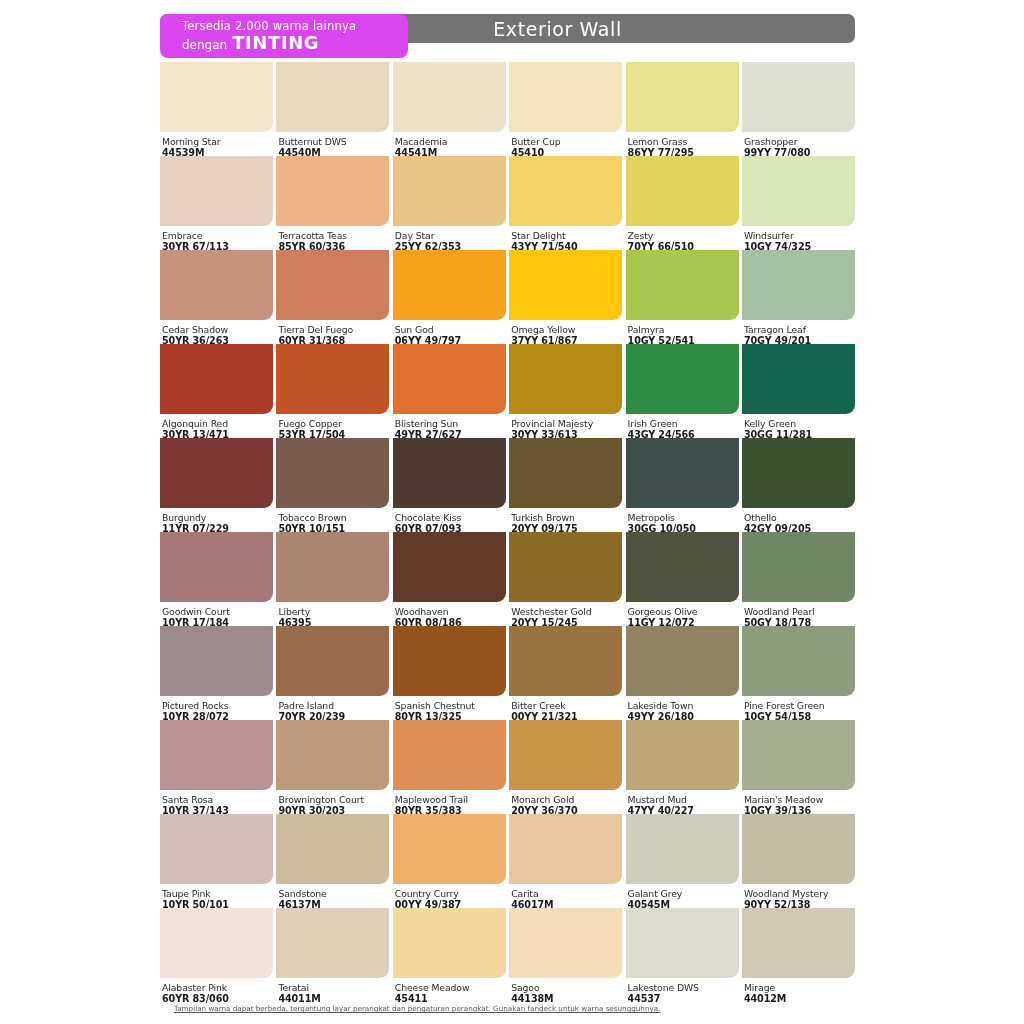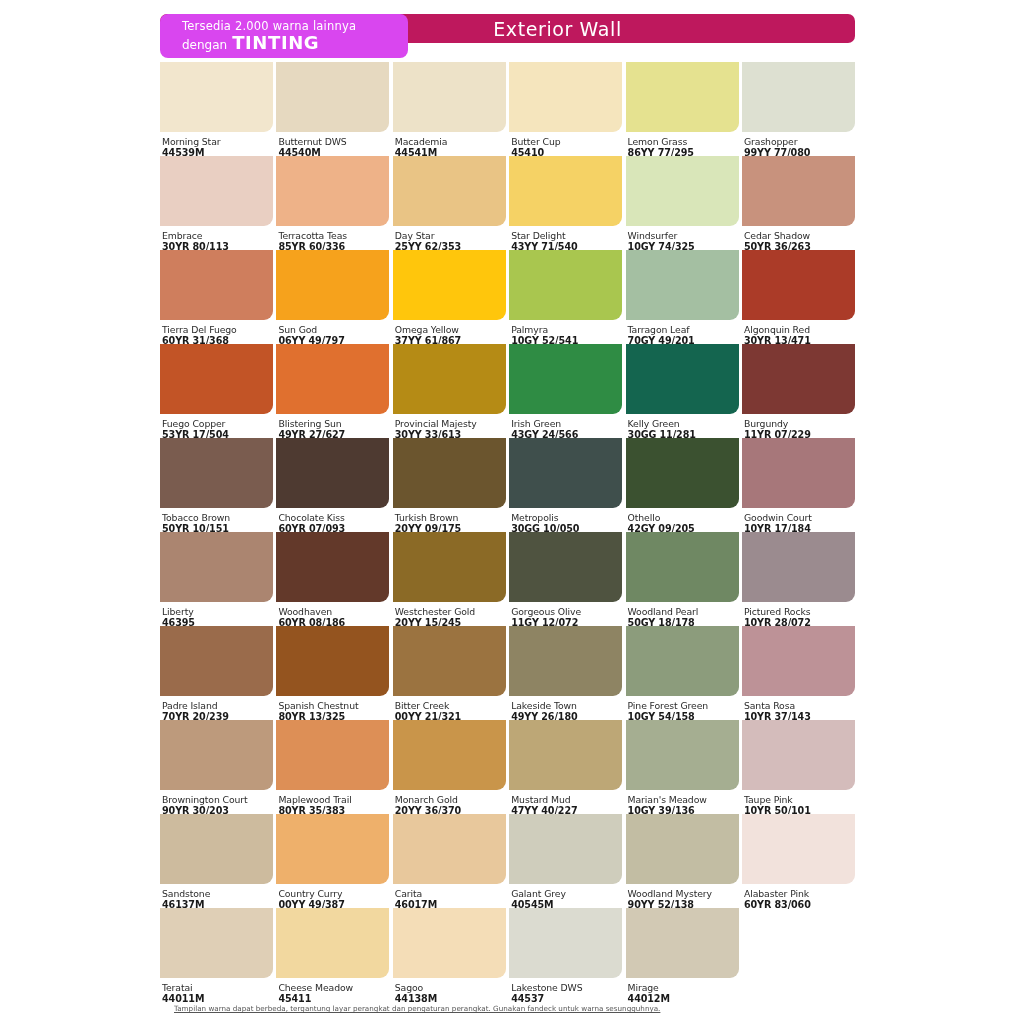--- a/index.html
+++ b/index.html
@@ -50,21 +50,21 @@
     width: 695px;
     height: 44px;
     z-index: 10;
   }
   #header-bar {
     position: absolute;
     left: 0;
     top: 0;
     width: 695px;
     height: 29px;
-    background: #be185d;
+    background: #737373;
     border-radius: 7px;
     display: flex;
     align-items: center;
     justify-content: center;
   }
   #header-title {
     color: #ffffff;
     font-size: 19px;
     letter-spacing: 0.6px;
     font-family: "DejaVu Sans", sans-serif;
@@ -230,21 +230,21 @@
         <div class="swatch-chip" style="background: rgb(221, 224, 209);"></div>
         <div class="swatch-meta">
           <div class="swatch-name">Grashopper</div>
           <div class="swatch-code">99YY 77/080</div>
         </div>
       </div>
       <div class="swatch-cell">
         <div class="swatch-chip" style="background: rgb(233, 207, 194);"></div>
         <div class="swatch-meta">
           <div class="swatch-name">Embrace</div>
-          <div class="swatch-code">30YR 80/113</div>
+          <div class="swatch-code">30YR 67/113</div>
         </div>
       </div>
       <div class="swatch-cell">
         <div class="swatch-chip" style="background: rgb(238, 178, 136);"></div>
         <div class="swatch-meta">
           <div class="swatch-name">Terracotta Teas</div>
           <div class="swatch-code">85YR 60/336</div>
         </div>
       </div>
       <div class="swatch-cell">
@@ -252,20 +252,27 @@
         <div class="swatch-meta">
           <div class="swatch-name">Day Star</div>
           <div class="swatch-code">25YY 62/353</div>
         </div>
       </div>
       <div class="swatch-cell">
         <div class="swatch-chip" style="background: rgb(245, 210, 101);"></div>
         <div class="swatch-meta">
           <div class="swatch-name">Star Delight</div>
           <div class="swatch-code">43YY 71/540</div>
+        </div>
+      </div>
+      <div class="swatch-cell">
+        <div class="swatch-chip" style="background: rgb(226, 211, 94);"></div>
+        <div class="swatch-meta">
+          <div class="swatch-name">Zesty</div>
+          <div class="swatch-code">70YY 66/510</div>
         </div>
       </div>
       <div class="swatch-cell">
         <div class="swatch-chip" style="background: rgb(217, 230, 185);"></div>
         <div class="swatch-meta">
           <div class="swatch-name">Windsurfer</div>
           <div class="swatch-code">10GY 74/325</div>
         </div>
       </div>
       <div class="swatch-cell">

